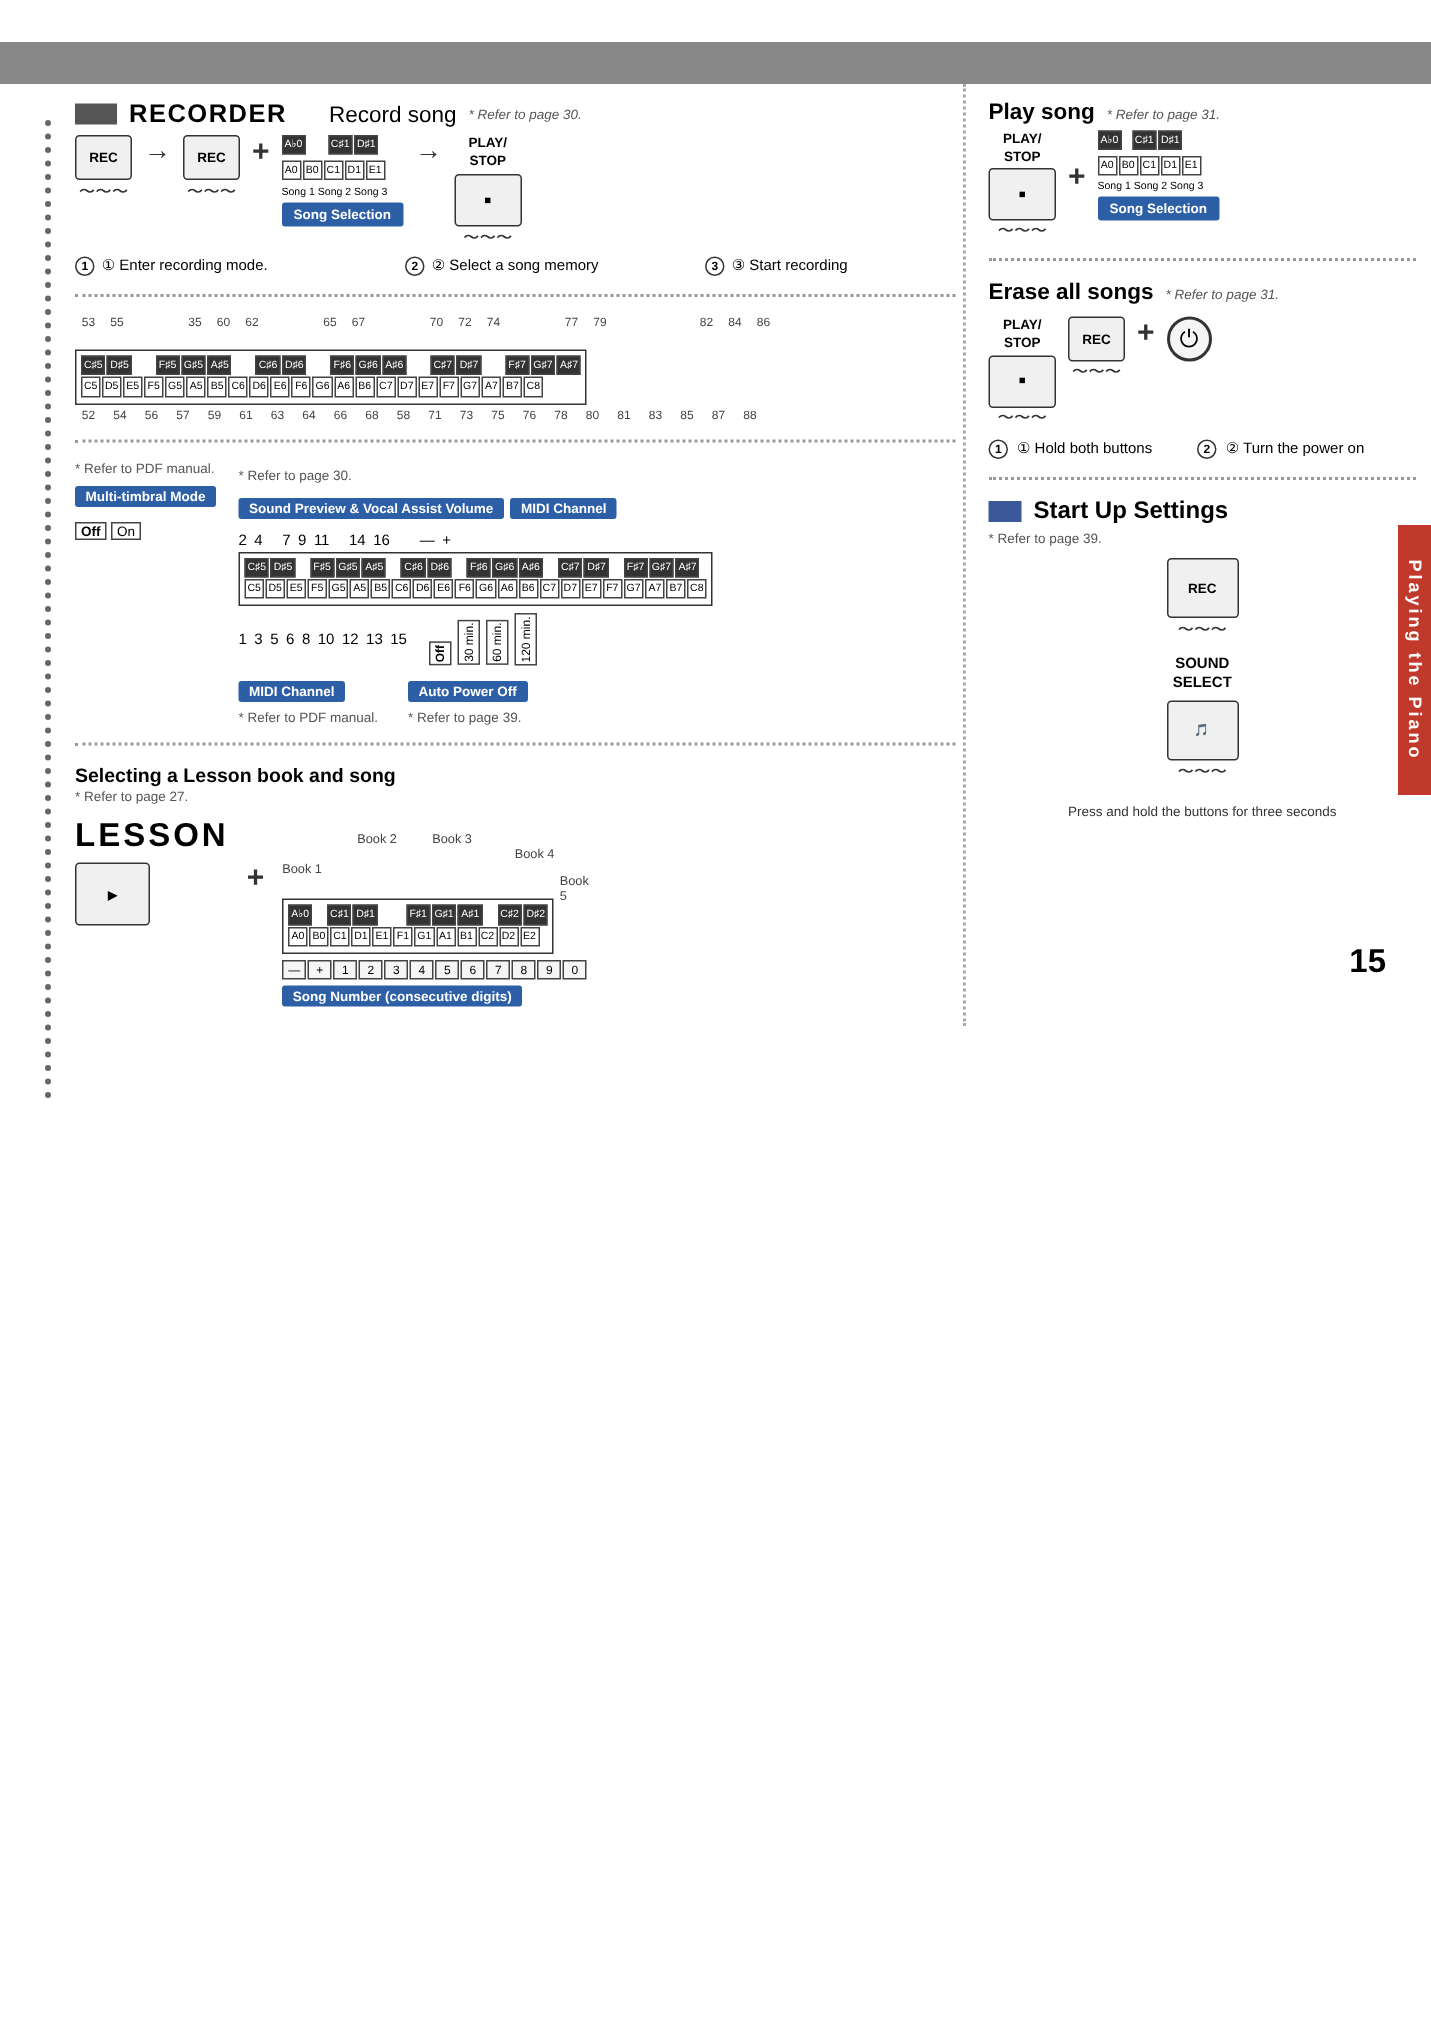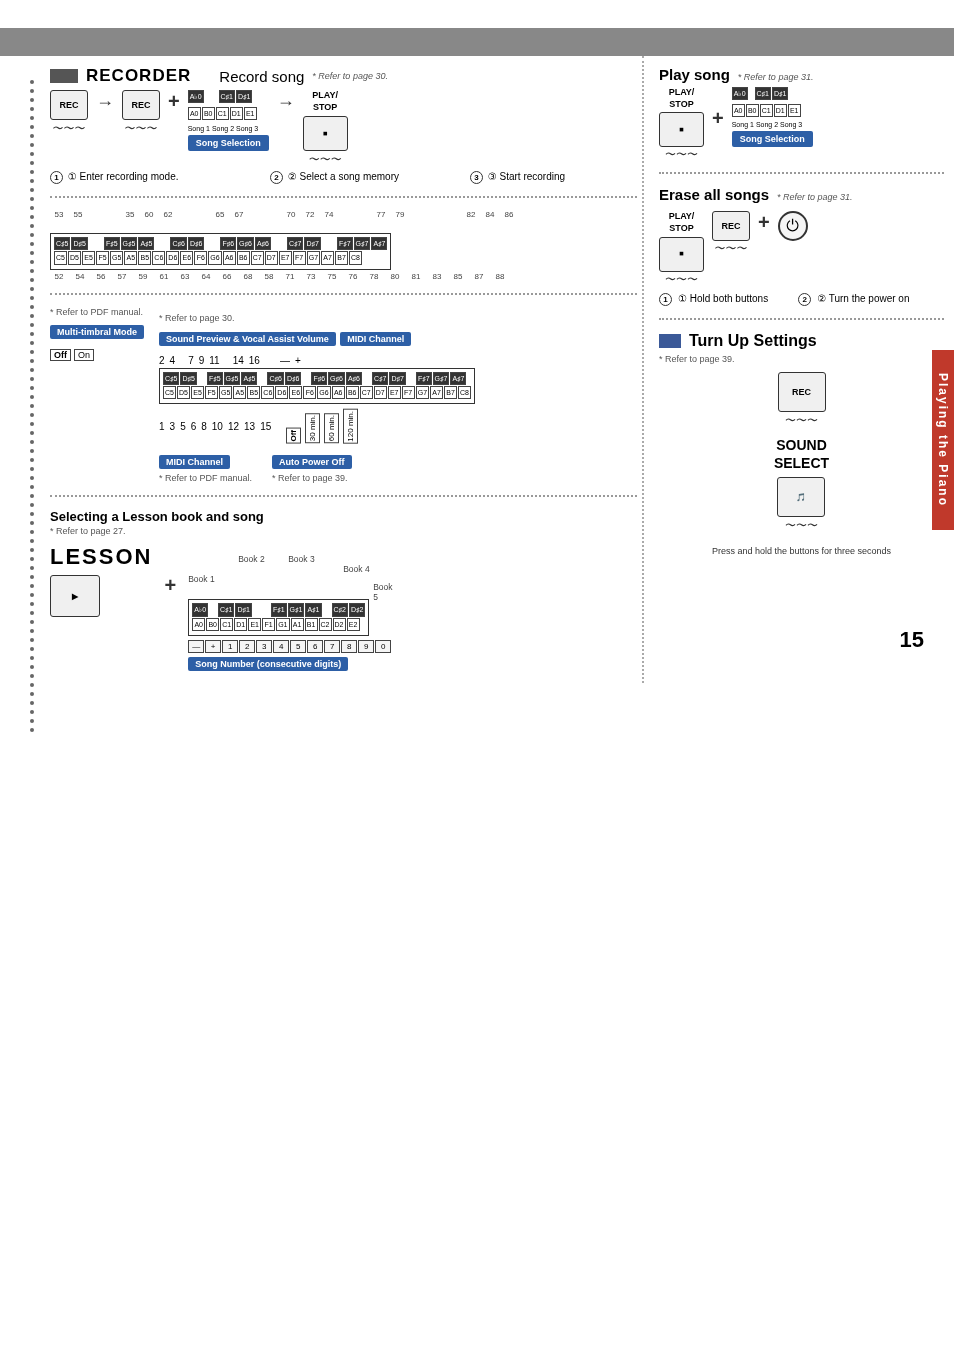--- a/index.html
+++ b/index.html
@@ -796,35 +796,35 @@
             <span>② Turn the power on</span>
           </div>
         </div>
       </div>
 
       <div class="section-divider"></div>
 
       <div class="section-block">
         <div class="flex-row gap-8 mb-4">
           <div style="width:22px;height:14px;background:#3b5998;display:inline-block;"></div>
-          <span style="font-size:16px;font-weight:900;">Turn Up Settings</span>
+          <span style="font-size:16px;font-weight:900;">Start Up Settings</span>
         </div>
         <div class="small text-gray mb-8">* Refer to page 39.</div>
 
         <div style="display:flex;flex-direction:column;align-items:center;gap:10px;">
 
           <div class="startup-icon">
             <div class="rec-box" style="width:48px;height:40px;">
               <span>REC</span>
             </div>
             <div class="rec-wave">〜〜〜</div>
           </div>
 
           <div class="startup-icon">
-            <div style="font-size:14px;font-weight:bold;text-align:center;line-height:1.3;margin-bottom:2px;">SOUND<br>SELECT</div>
+            <div style="font-size:10px;font-weight:bold;text-align:center;line-height:1.3;margin-bottom:2px;">SOUND<br>SELECT</div>
             <div class="rec-box" style="width:48px;height:40px;">
               <span style="font-size:8px;">🎵</span>
             </div>
             <div class="rec-wave">〜〜〜</div>
           </div>
 
           <div style="font-size:9px;text-align:right;color:#333;margin-top:5px;">Press and hold the buttons
 for three seconds</div>
         </div>
       </div>

